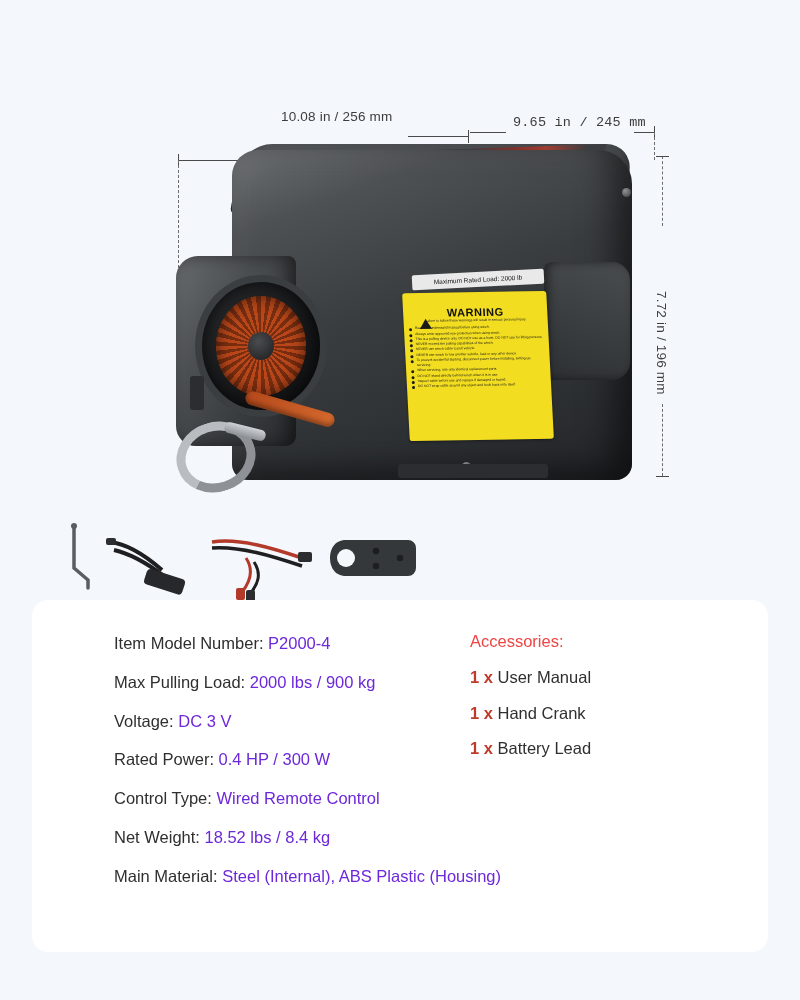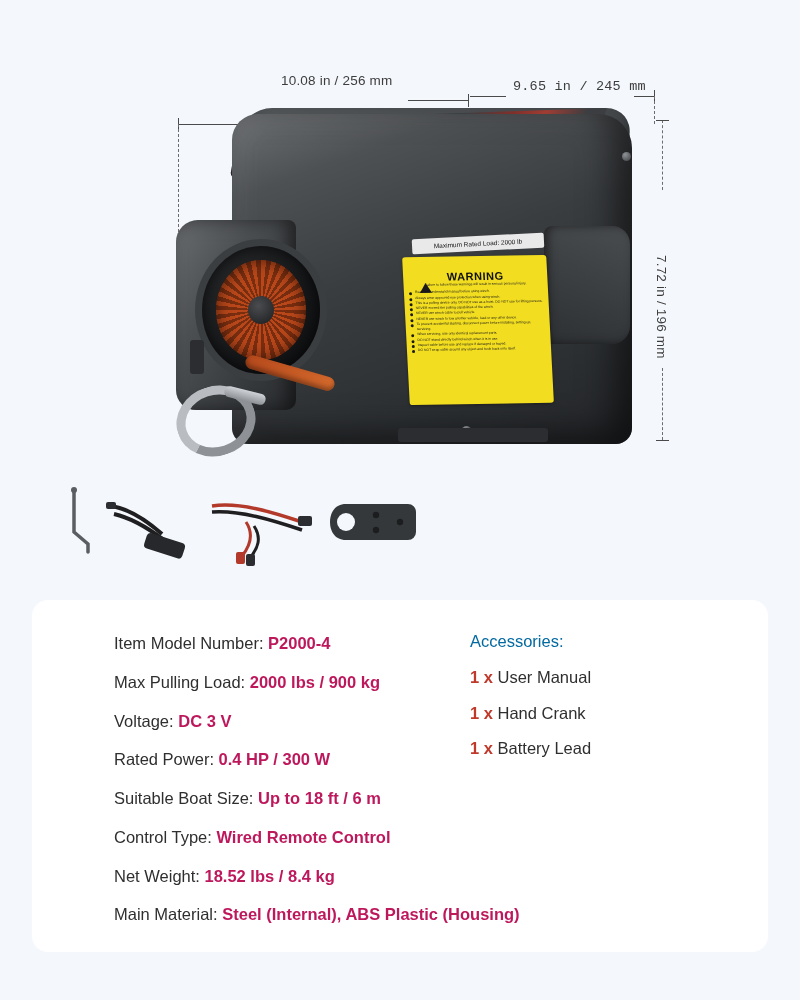--- a/index.html
+++ b/index.html
@@ -14,20 +14,21 @@
     overflow: hidden;
     position: relative;
   }
 
   
   .hero {
     position: relative;
     width: 800px;
     height: 600px;
     background: #f4f7fb;
+    margin-top: 36px;
   }
 
   
   .dim-label {
     position: absolute;
     font-size: 13.5px;
     color: #3d3d3d;
     white-space: nowrap;
     letter-spacing: .2px;
   }
@@ -324,26 +325,26 @@
     box-sizing: border-box;
   }
   .spec-row {
     font-size: 16.5px;
     color: #2f2f2f;
     line-height: 1.35;
     margin-bottom: 16.5px;
     white-space: nowrap;
   }
   .spec-value {
-    color: #be185d;
-    font-weight: bold;
+    color: #6d28d9;
+    font-weight: normal;
   }
   .acc-title {
     font-size: 16.5px;
-    color: #0369a1;
+    color: #ef4444;
     margin-bottom: 17px;
   }
   .acc-row {
     font-size: 16.5px;
     color: #2f2f2f;
     margin-bottom: 16.5px;
     white-space: nowrap;
     margin-top: 12px;
   }
   .acc-qty {
@@ -459,21 +460,20 @@
   </div>
 </div>
 
 <div class="card">
   <div class="card-inner">
     <div class="spec-col" id="spec-col">
         <div class="spec-row"><span>Item Model Number:</span> <span class="spec-value">P2000-4</span></div>
         <div class="spec-row"><span>Max Pulling Load:</span> <span class="spec-value">2000 lbs / 900 kg</span></div>
         <div class="spec-row"><span>Voltage:</span> <span class="spec-value">DC 3 V</span></div>
         <div class="spec-row"><span>Rated Power:</span> <span class="spec-value">0.4 HP / 300 W</span></div>
-        <div class="spec-row"><span>Suitable Boat Size:</span> <span class="spec-value">Up to 18 ft / 6 m</span></div>
         <div class="spec-row"><span>Control Type:</span> <span class="spec-value">Wired Remote Control</span></div>
         <div class="spec-row"><span>Net Weight:</span> <span class="spec-value">18.52 lbs / 8.4 kg</span></div>
         <div class="spec-row"><span>Main Material:</span> <span class="spec-value">Steel (Internal), ABS Plastic (Housing)</span></div>
       </div>
     <div class="acc-col">
       <div class="acc-title">Accessories:</div>
       <div id="acc-list">
           <div class="acc-row"><span class="acc-qty">1 x</span> <span>User Manual</span></div>
           <div class="acc-row"><span class="acc-qty">1 x</span> <span>Hand Crank</span></div>
           <div class="acc-row"><span class="acc-qty">1 x</span> <span>Battery Lead</span></div>

